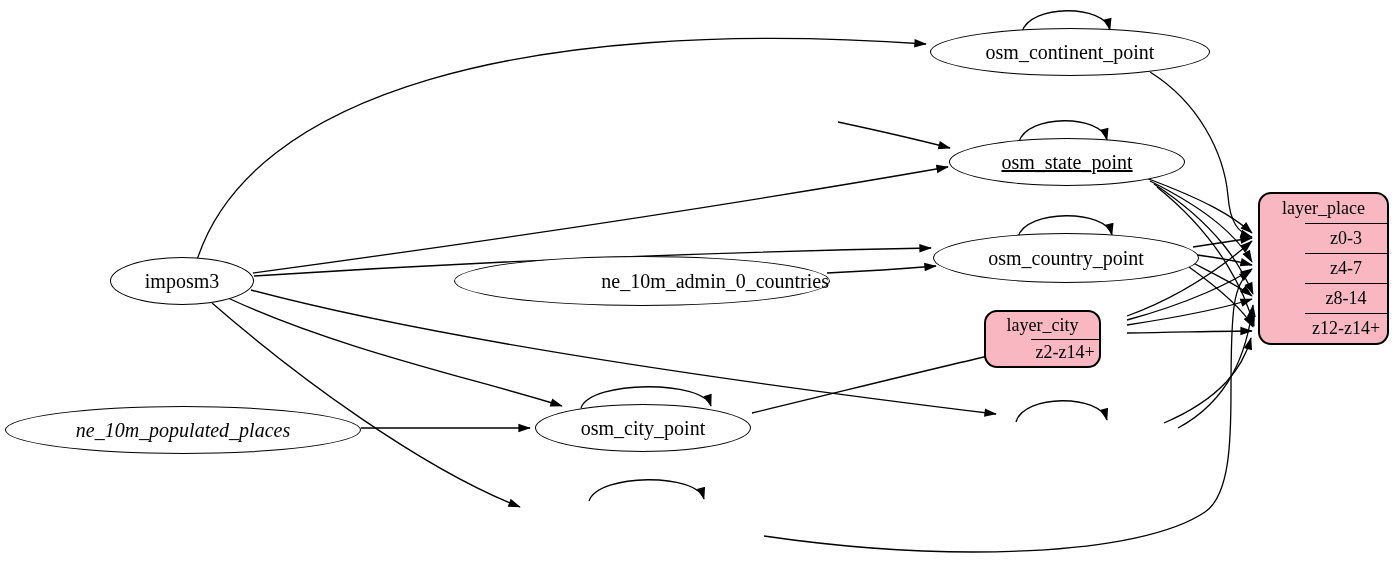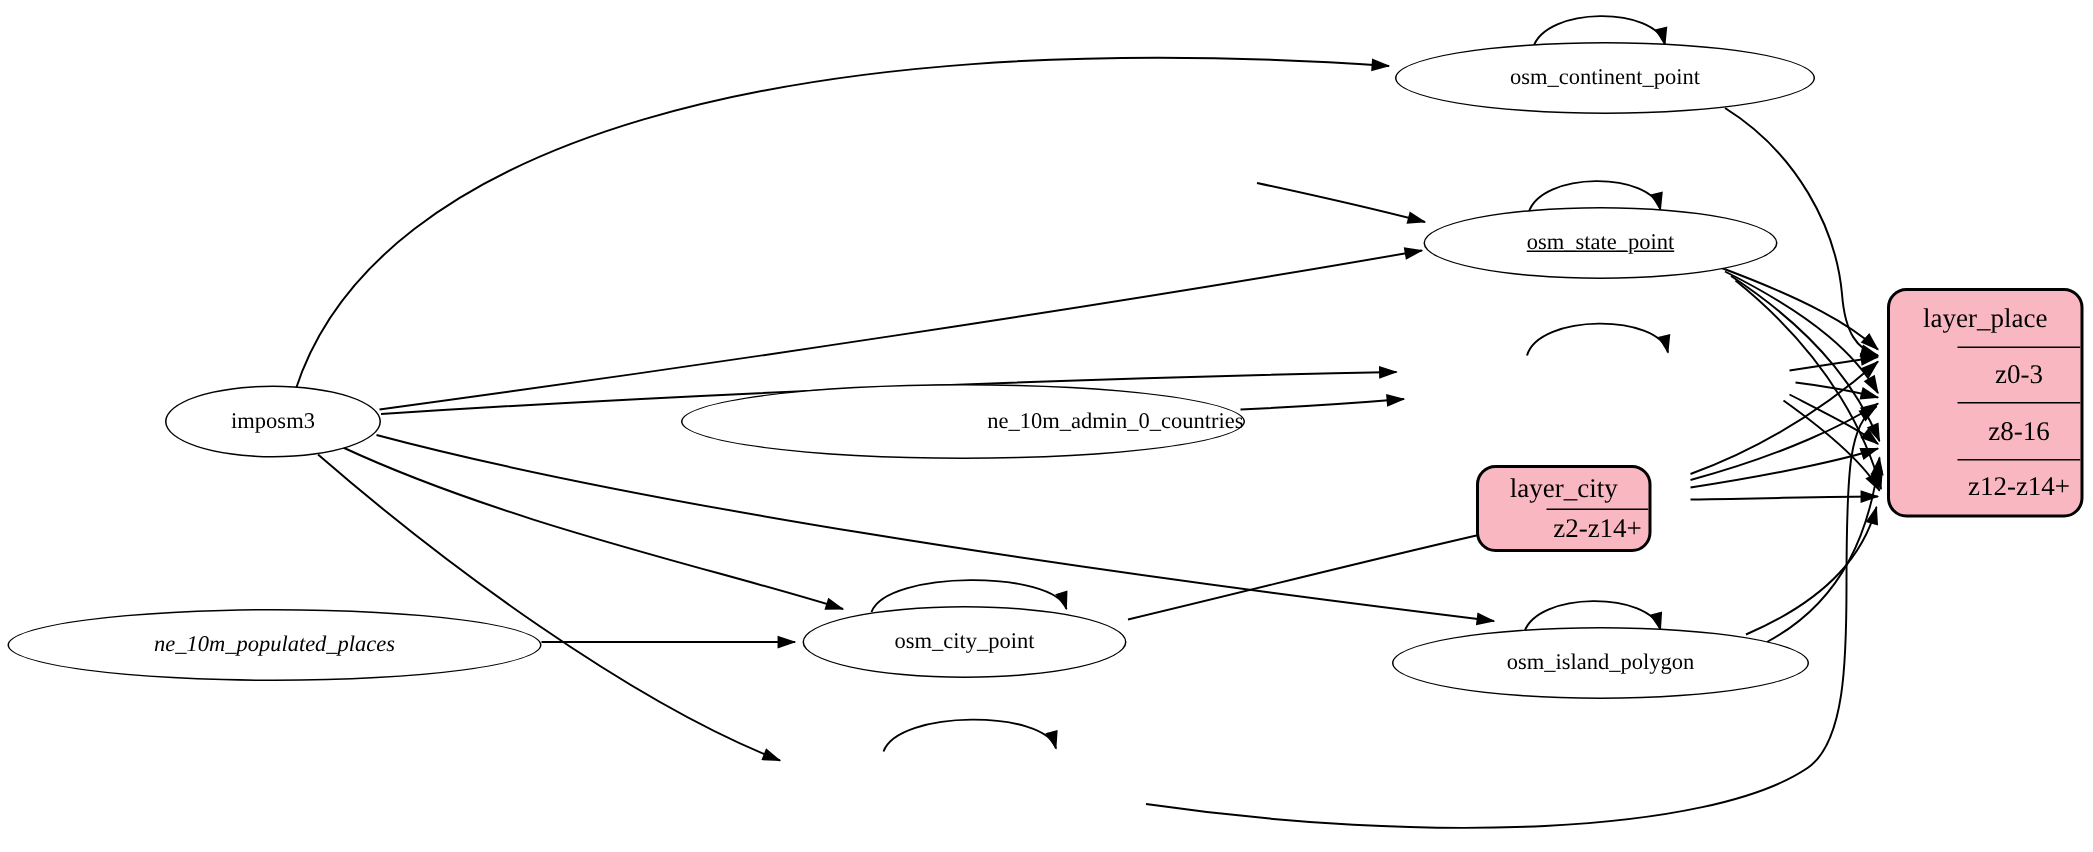--- a/index.html
+++ b/index.html
@@ -10,21 +10,21 @@
     font-family:"Liberation Serif","DejaVu Serif",serif;
     color:#000;
     overflow:hidden;
   }
   svg.edges{position:absolute;left:0;top:0;z-index:1;}
   .edge{fill:none;stroke:#000;stroke-width:1.3;}
   .node{
     position:absolute;z-index:2;box-sizing:border-box;
     display:flex;align-items:center;justify-content:center;
     background:#fff;border:1.2px solid #000;border-radius:50%;
-    font-size:15px;white-space:nowrap;
+    font-size:20px;white-space:nowrap;
   }
   .record{
     position:absolute;z-index:2;box-sizing:border-box;
     display:flex;flex-direction:column;
     background:#f9b8c1;border:2px solid #000;border-radius:13px;
     font-size:18px;text-align:center;overflow:hidden;
   }
   .rec-row{
     flex:1;display:flex;align-items:center;justify-content:center;
     white-space:nowrap;padding:0 24px;text-align:center;
@@ -99,35 +99,36 @@
   </div>
 
   <div class="node" style="left:930px;top:28px;width:280px;height:48px;">
     <span>osm_continent_point</span>
   </div>
 
   <div class="node" style="left:949px;top:138px;width:236px;height:48px;text-decoration:underline;">
     <span>osm_state_point</span>
   </div>
 
+  <div class="node" style="left:933px;top:233px;width:266px;height:50px;">
+    <span>osm_country_point</span>
+  </div>
 
   <div class="node" style="left:535px;top:404px;width:216px;height:48px;">
     <span>osm_city_point</span>
   </div>
 
-  <div class="node" style="left:928px;top:418px;width:278px;height:48px;">
-    <span>osm_island_polygon</span>
-  </div>
 
 
   <div class="record" style="left:984px;top:310px;width:117px;height:58px;">
     <div class="rec-row">layer_city</div>
     <div class="rec-row">z2-z14+</div>
   </div>
 
   <div class="record" style="left:1258px;top:192px;width:131px;height:153px;">
     <div class="rec-row">layer_place</div>
     <div class="rec-row">z0-3</div>
-    <div class="rec-row">z8-16</div>
+    <div class="rec-row">z4-7</div>
+    <div class="rec-row">z8-14</div>
     <div class="rec-row">z12-z14+</div>
   </div>
 
 </div>
 
 </body></html>

